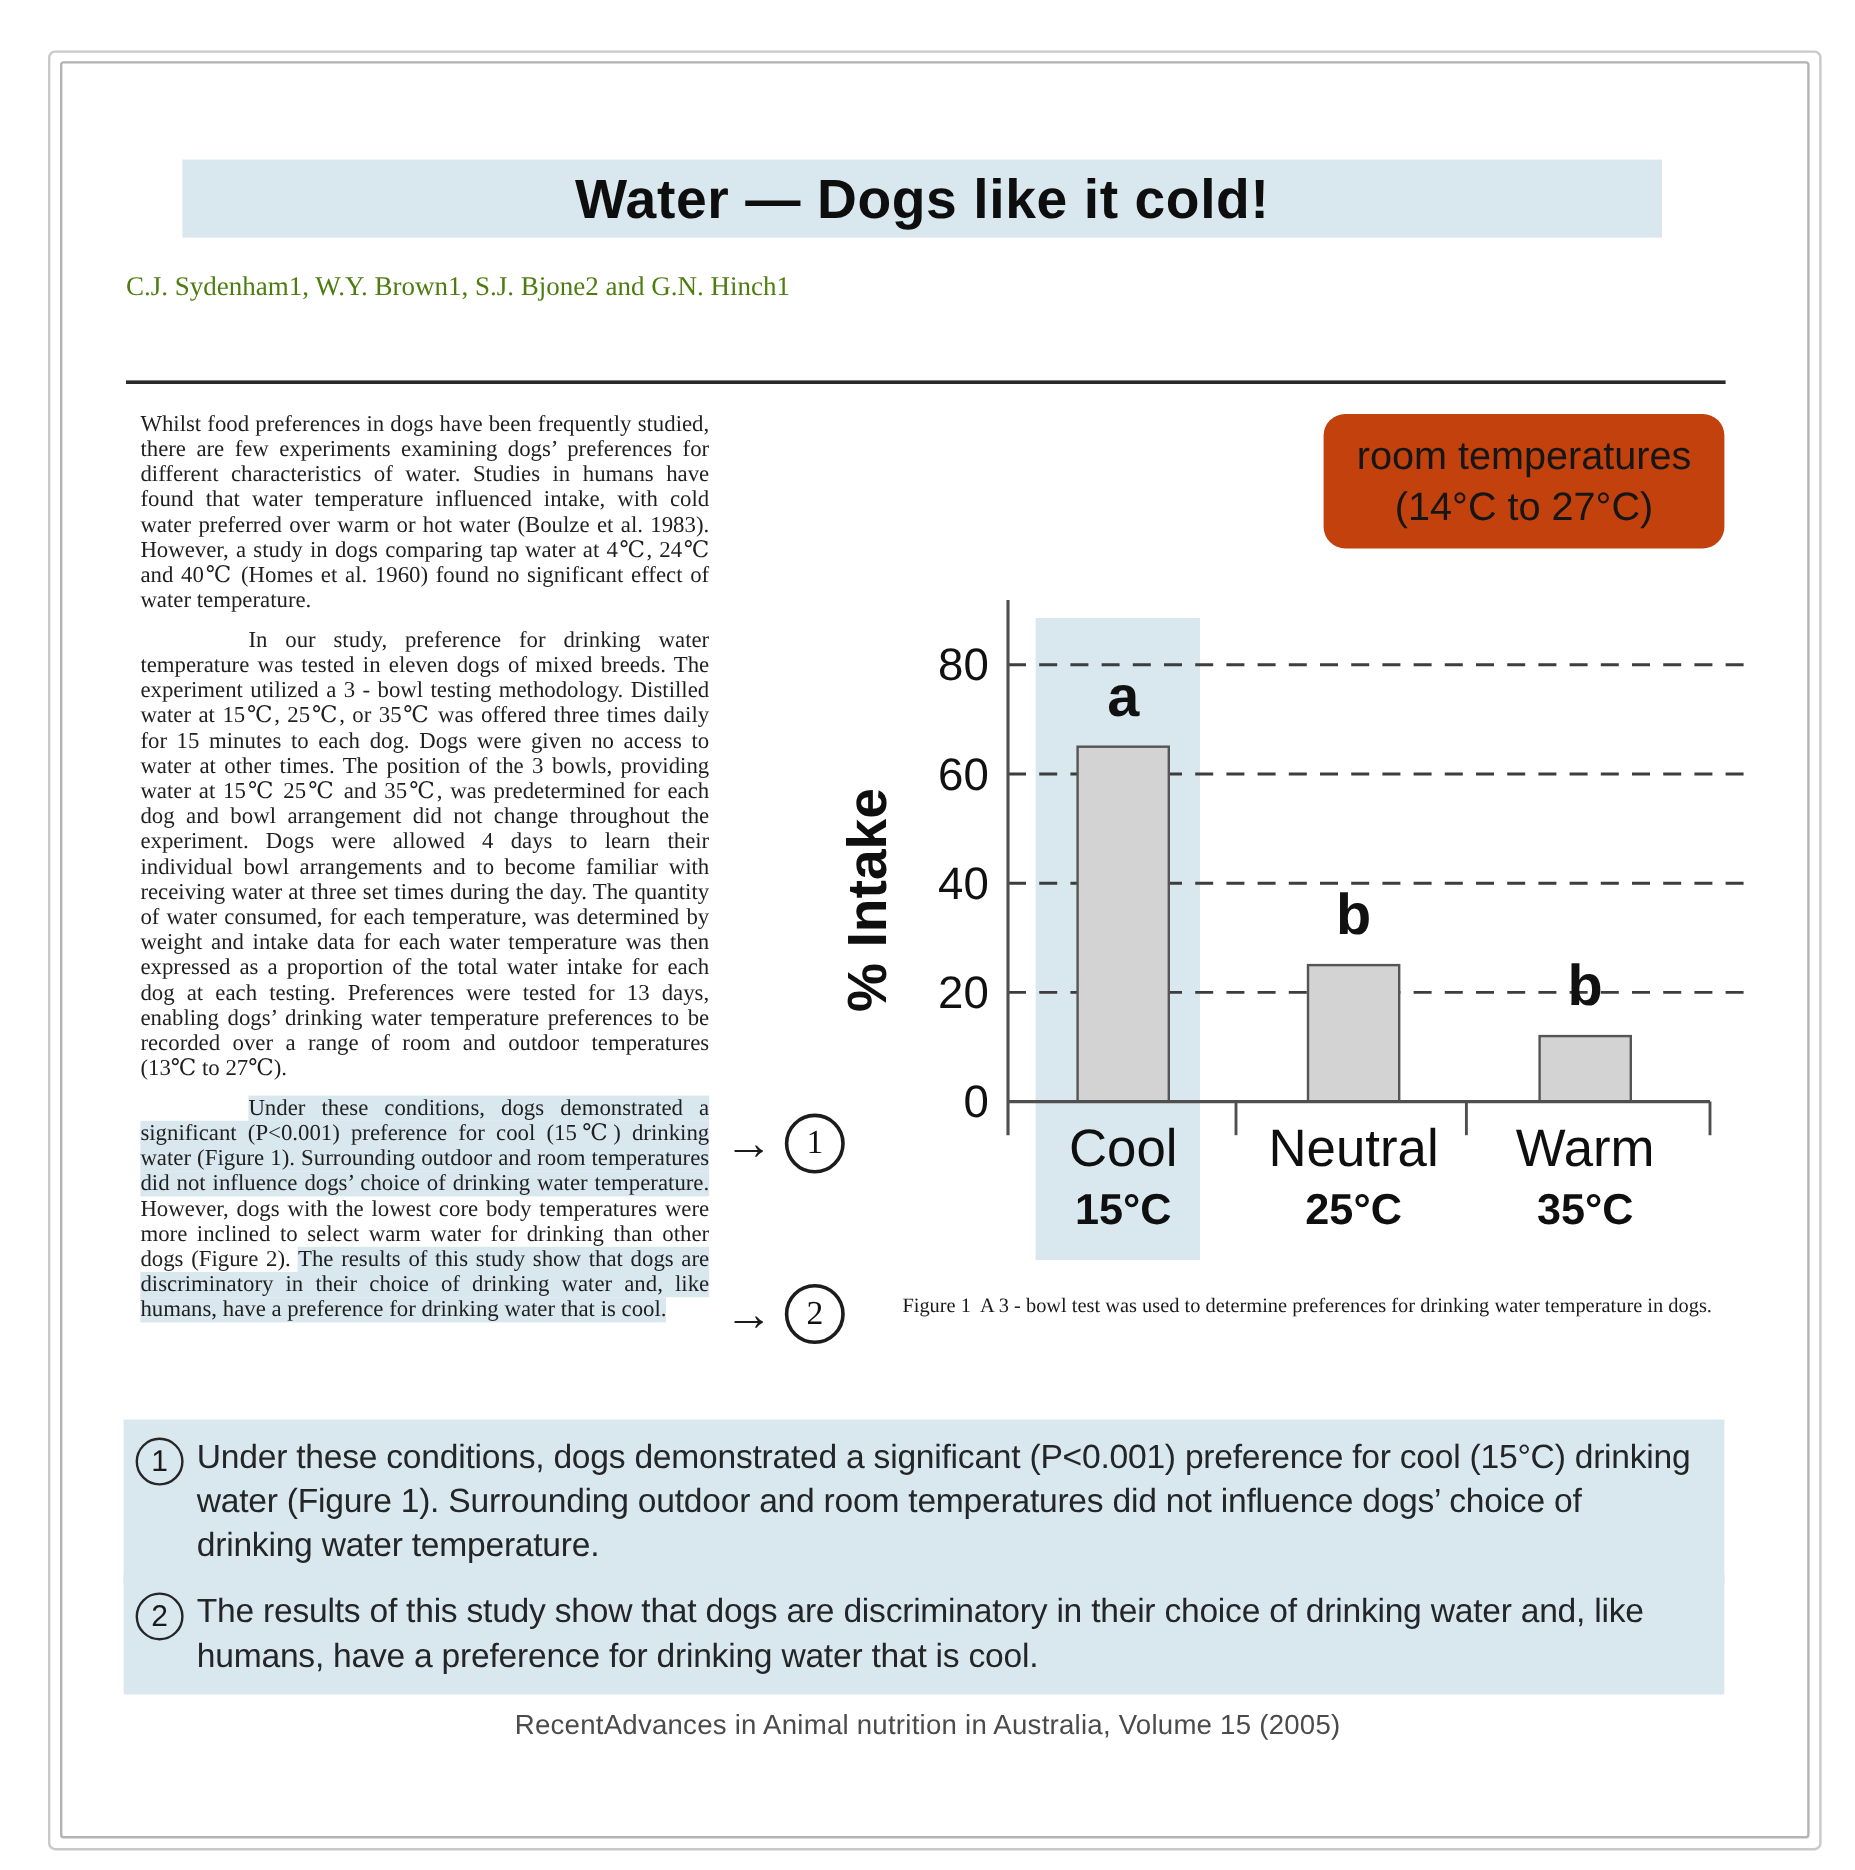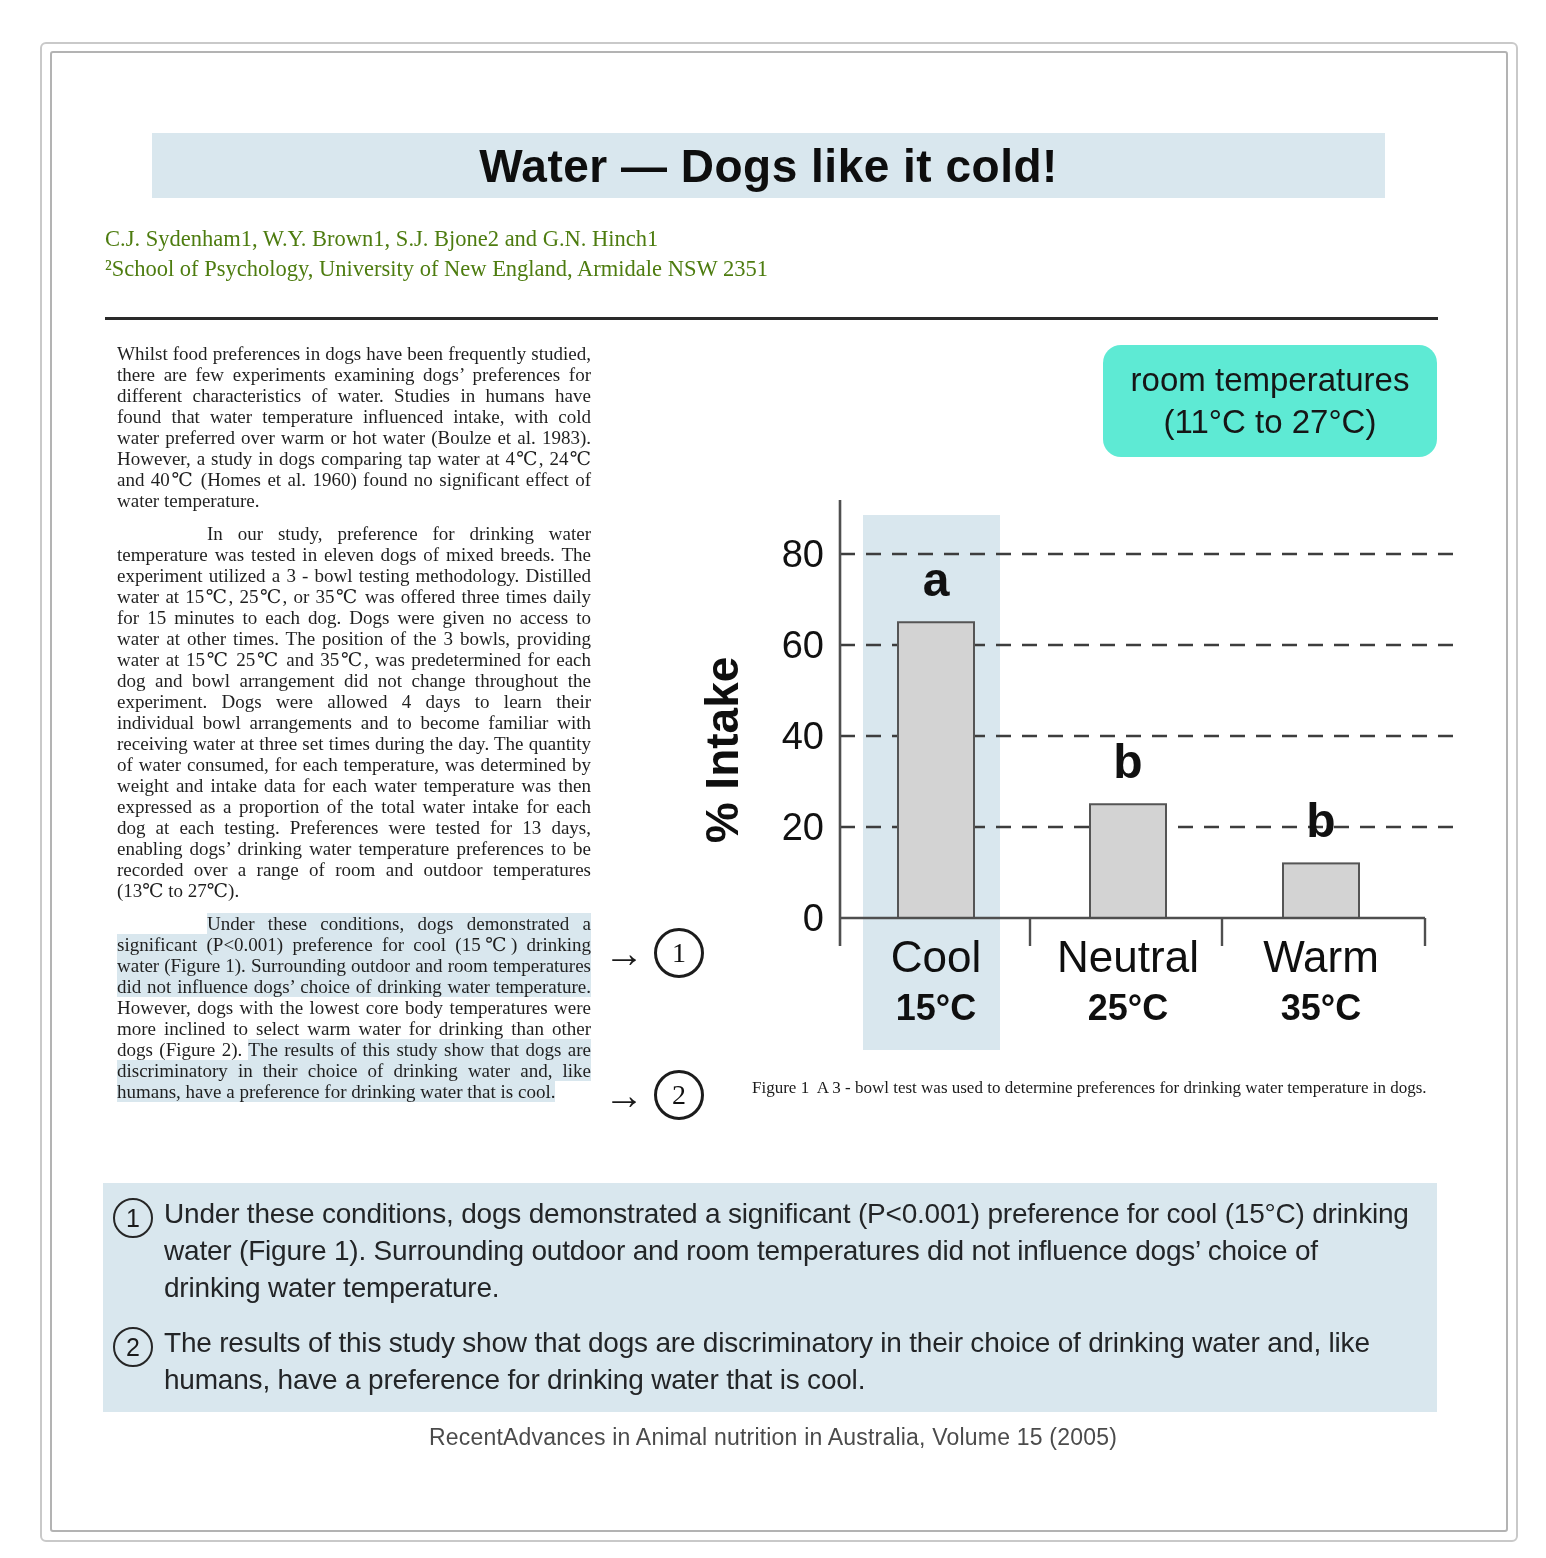--- a/index.html
+++ b/index.html
@@ -15,21 +15,21 @@
   .authors{position:absolute;left:105px;top:224px;width:1100px;
         font-family:"Liberation Serif","DejaVu Serif",serif;font-size:22.5px;line-height:30px;color:#4d7c0f;}
   .authors p{margin:0;}
   .rule{position:absolute;left:105px;top:317px;width:1333px;height:2.5px;background:#2a2a2a;}
   .article{position:absolute;left:105px;top:331px;width:498px;
         font-family:"Liberation Serif","DejaVu Serif",serif;font-size:19px;line-height:21px;
         text-align:justify;color:#1f1f1f;}
   .article p{margin:12px;}
   .article p.indent{text-indent:90px;}
   .hl{background:#d9e7ee;}
-  .callout{position:absolute;left:1103px;top:345px;width:334px;height:112px;background:#5eead4;
+  .callout{position:absolute;left:1103px;top:345px;width:334px;height:112px;background:#c2410c;
         border-radius:18px;display:flex;flex-direction:column;justify-content:center;align-items:center;
         font-size:33px;line-height:42px;color:#161616;text-align:center;}
   #figure1-svg{position:absolute;left:698px;top:488px;}
   #figure1-svg text{font-family:"Liberation Sans","DejaVu Sans",sans-serif;}
   .pointer{position:absolute;display:flex;align-items:center;gap:10px;}
   .pointer .arrow{font-size:40px;font-weight:700;color:#1a1a1a;line-height:44px;}
   .pointer .circle-num{width:44px;height:44px;border:3px solid #1c1c1c;border-radius:50%;
         display:flex;align-items:center;justify-content:center;font-size:28px;color:#111;
         font-family:"Liberation Serif","DejaVu Serif",serif;background:#fff;}
   #pointer-1{left:604px;top:928px;}
@@ -53,34 +53,33 @@
 <div class="page">
   <div class="border-outer"></div>
   <div class="border-inner"></div>
 
   <div class="title-banner">
     <h1>Water — Dogs like it cold!</h1>
   </div>
 
   <div class="authors">
     <p>C.J. Sydenham1, W.Y. Brown1, S.J. Bjone2 and G.N. Hinch1</p>
-    <p>²School of Psychology, University of New England, Armidale NSW 2351</p>
   </div>
 
   <div class="rule"></div>
 
   <div class="article">
     <p>Whilst food preferences in dogs have been frequently studied, there are few experiments examining dogs’ preferences for different characteristics of water. Studies in humans have found that water temperature influenced intake, with cold water preferred over warm or hot water (Boulze et al. 1983). However, a study in dogs comparing tap water at 4℃, 24℃ and 40℃ (Homes et al. 1960) found no significant effect of water temperature.</p>
     <p class="indent">In our study, preference for drinking water temperature was tested in eleven dogs of mixed breeds. The experiment utilized a 3 - bowl testing methodology. Distilled water at 15℃, 25℃, or 35℃ was offered three times daily for 15 minutes to each dog. Dogs were given no access to water at other times. The position of the 3 bowls, providing water at 15℃ 25℃ and 35℃, was predetermined for each dog and bowl arrangement did not change throughout the experiment. Dogs were allowed 4 days to learn their individual bowl arrangements and to become familiar with receiving water at three set times during the day. The quantity of water consumed, for each temperature, was determined by weight and intake data for each water temperature was then expressed as a proportion of the total water intake for each dog at each testing. Preferences were tested for 13 days, enabling dogs’ drinking water temperature preferences to be recorded over a range of room and outdoor temperatures (13℃ to 27℃).</p>
     <p class="indent"><span class="hl">Under these conditions, dogs demonstrated a significant (P&lt;0.001) preference for cool (15℃) drinking water (Figure 1). Surrounding outdoor and room temperatures did not influence dogs’ choice of drinking water temperature.</span><span> However, dogs with the lowest core body temperatures were more inclined to select warm water for drinking than other dogs (Figure 2). </span><span class="hl">The results of this study show that dogs are discriminatory in their choice of drinking water and, like humans, have a preference for drinking water that is cool.</span></p>
   </div>
 
   <div class="callout">
     <span>room temperatures</span>
-    <span>(11°C to 27°C)</span>
+    <span>(14°C to 27°C)</span>
   </div>
 
   <svg id="figure1-svg" width="775" height="585" viewBox="0 0 775 585">
       <rect x="165" y="27" width="137" height="535" fill="#d9e7ee"></rect>
       <line x1="142" y1="339" x2="760" y2="339" stroke="#3d3d3d" stroke-width="2.4" stroke-dasharray="15 11"></line>
       <line x1="142" y1="248" x2="760" y2="248" stroke="#3d3d3d" stroke-width="2.4" stroke-dasharray="15 11"></line>
       <line x1="142" y1="157" x2="760" y2="157" stroke="#3d3d3d" stroke-width="2.4" stroke-dasharray="15 11"></line>
       <line x1="142" y1="66" x2="760" y2="66" stroke="#3d3d3d" stroke-width="2.4" stroke-dasharray="15 11"></line>
       <rect x="200" y="134.25" width="76" height="295.75" fill="#d3d3d3" stroke="#555555" stroke-width="2"></rect>
       <text x="238" y="108.25" text-anchor="middle" font-size="48" font-weight="600" fill="#111">a</text>

